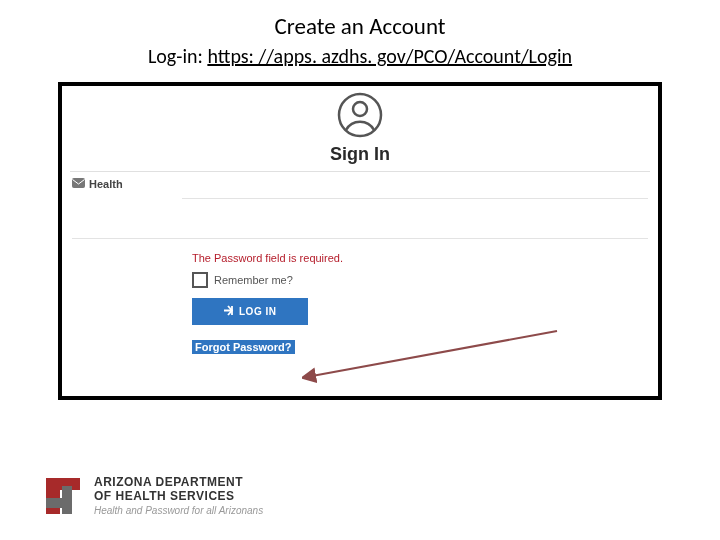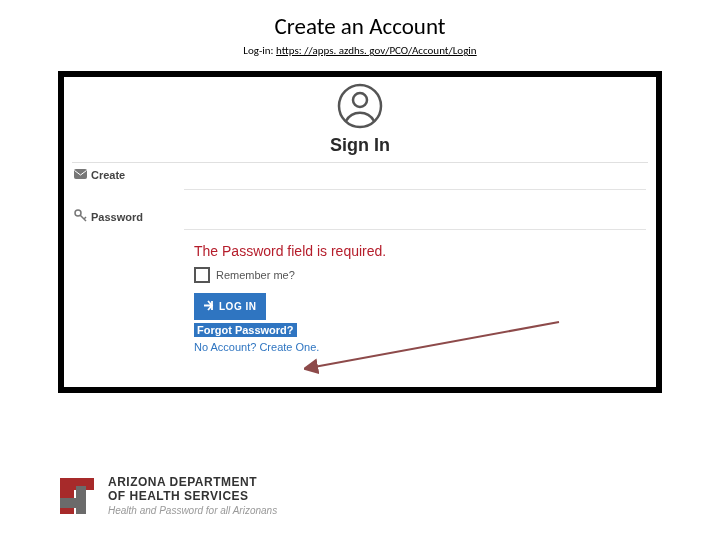--- a/index.html
+++ b/index.html
@@ -13,31 +13,31 @@
     position: relative;
   }
   .slide-title {
     text-align: center;
     font-size: 23px;
     font-family: Calibri, Arial, sans-serif;
     margin: 12px 0 4px 0;
   }
   .login-line {
     text-align: center;
-    font-size: 11px;
+    font-size: 20px;
     font-family: Calibri, Arial, sans-serif;
     margin-bottom: 14px;
   }
   .login-line a {
     color: #000;
     text-decoration: underline;
   }
   .panel {
     margin: 0 58px 0 58px;
-    border: 6px solid #000000;
+    border: 4px solid #000000;
     height: 310px;
     position: relative;
     background: #fff;
     overflow: hidden;
   }
   .avatar-wrap {
     text-align: center;
     padding-top: 6px;
   }
   .signin-heading {
@@ -70,21 +70,21 @@
   }
   .field-input-area {
     flex: 1;
     border-bottom: 1px solid #e3e3e3;
     height: 20px;
   }
   .center-col {
     margin-left: 130px;
   }
   .error-msg {
-    font-size: 14px;
+    font-size: 11px;
     color: #b51d2b;
     margin: 4px 0 8px 0;
   }
   .remember-row {
     display: flex;
     align-items: center;
     gap: 6px;
     font-size: 11px;
     color: #555;
     margin-bottom: 10px;
@@ -96,24 +96,25 @@
     background: #fff;
   }
   .login-btn {
     display: inline-flex;
     align-items: center;
     gap: 4px;
     background: #2f75c1;
     color: #fff;
     font-size: 10px;
     font-weight: 700;
-    padding: 7px 10px;
+    padding: 7px 32px;
     letter-spacing: 0.5px;
     border: none;
     cursor: pointer;
+    margin-bottom: 12px;
     font-family: Arial, sans-serif;
   }
   .forgot-link {
     display: inline-block;
     background: #2f75c1;
     color: #fff;
     font-size: 11px;
     font-weight: 700;
     padding: 1px 3px;
     margin-bottom: 4px;
@@ -122,21 +123,21 @@
     font-size: 11px;
     color: #2f75c1;
     display: block;
   }
   .arrow {
     position: absolute;
     pointer-events: none;
   }
   .footer {
     position: absolute;
-    left: 58px;
+    left: 44px;
     bottom: 24px;
     display: flex;
     align-items: center;
     gap: 10px;
   }
   .footer-text {
     display: flex;
     flex-direction: column;
     font-family: Arial, sans-serif;
   }
@@ -178,37 +179,28 @@
   <hr class="hr">
 
   <div class="field-row">
     <div class="field-label">
       <span>
         <svg width="13" height="10" viewBox="0 0 13 10">
             <rect x="0.5" y="0.5" width="12" height="9" rx="1" fill="#777" stroke="#777"></rect>
             <path d="M0.5 1.5 L6.5 6 L12.5 1.5" fill="none" stroke="#fff" stroke-width="1"></path>
           </svg>
       </span>
-      <span>Create</span>
+      <span>Health</span>
     </div>
     <div class="field-input-area"></div>
   </div>
 
   <div style="height:8px"></div>
 
   <div class="field-row">
-    <div class="field-label">
-      <span>
-        <svg width="13" height="13" viewBox="0 0 13 13">
-            <circle cx="4" cy="4" r="3" fill="none" stroke="#777" stroke-width="1.5"></circle>
-            <path d="M6 6 L12 12 M10 10 L12 8" stroke="#777" stroke-width="1.5" fill="none"></path>
-          </svg>
-      </span>
-      <span>Password</span>
-    </div>
     <div class="field-input-area"></div>
   </div>
 
   <div class="center-col">
     <div class="error-msg">The Password field is required.</div>
 
     <div class="remember-row">
       <div class="checkbox"></div>
       <span>Remember me?</span>
     </div>
@@ -219,21 +211,20 @@
             <path d="M4 1 L8 5.5 L4 10 M0 5.5 L8 5.5" stroke="#fff" stroke-width="1.8" fill="none"></path>
             <path d="M8 1 L8 10" stroke="#fff" stroke-width="1.8"></path>
           </svg>
       </span>
       <span>LOG IN</span>
     </button>
 
     <div>
       <span class="forgot-link">Forgot Password?</span>
     </div>
-    <span class="create-link">No Account? Create One.</span>
   </div>
 
   <svg class="arrow" style="left:240px; top:240px;" width="260" height="60" viewBox="0 0 260 60">
     <defs>
       <marker id="ah" markerWidth="8" markerHeight="8" refX="2" refY="4" orient="auto">
         <path d="M0,0 L8,4 L0,8 Z" fill="#8d4a4a"></path>
       </marker>
     </defs>
     <line x1="255" y1="5" x2="10" y2="50" stroke="#8d4a4a" stroke-width="2" marker-end="url(#ah)"></line>
   </svg>

